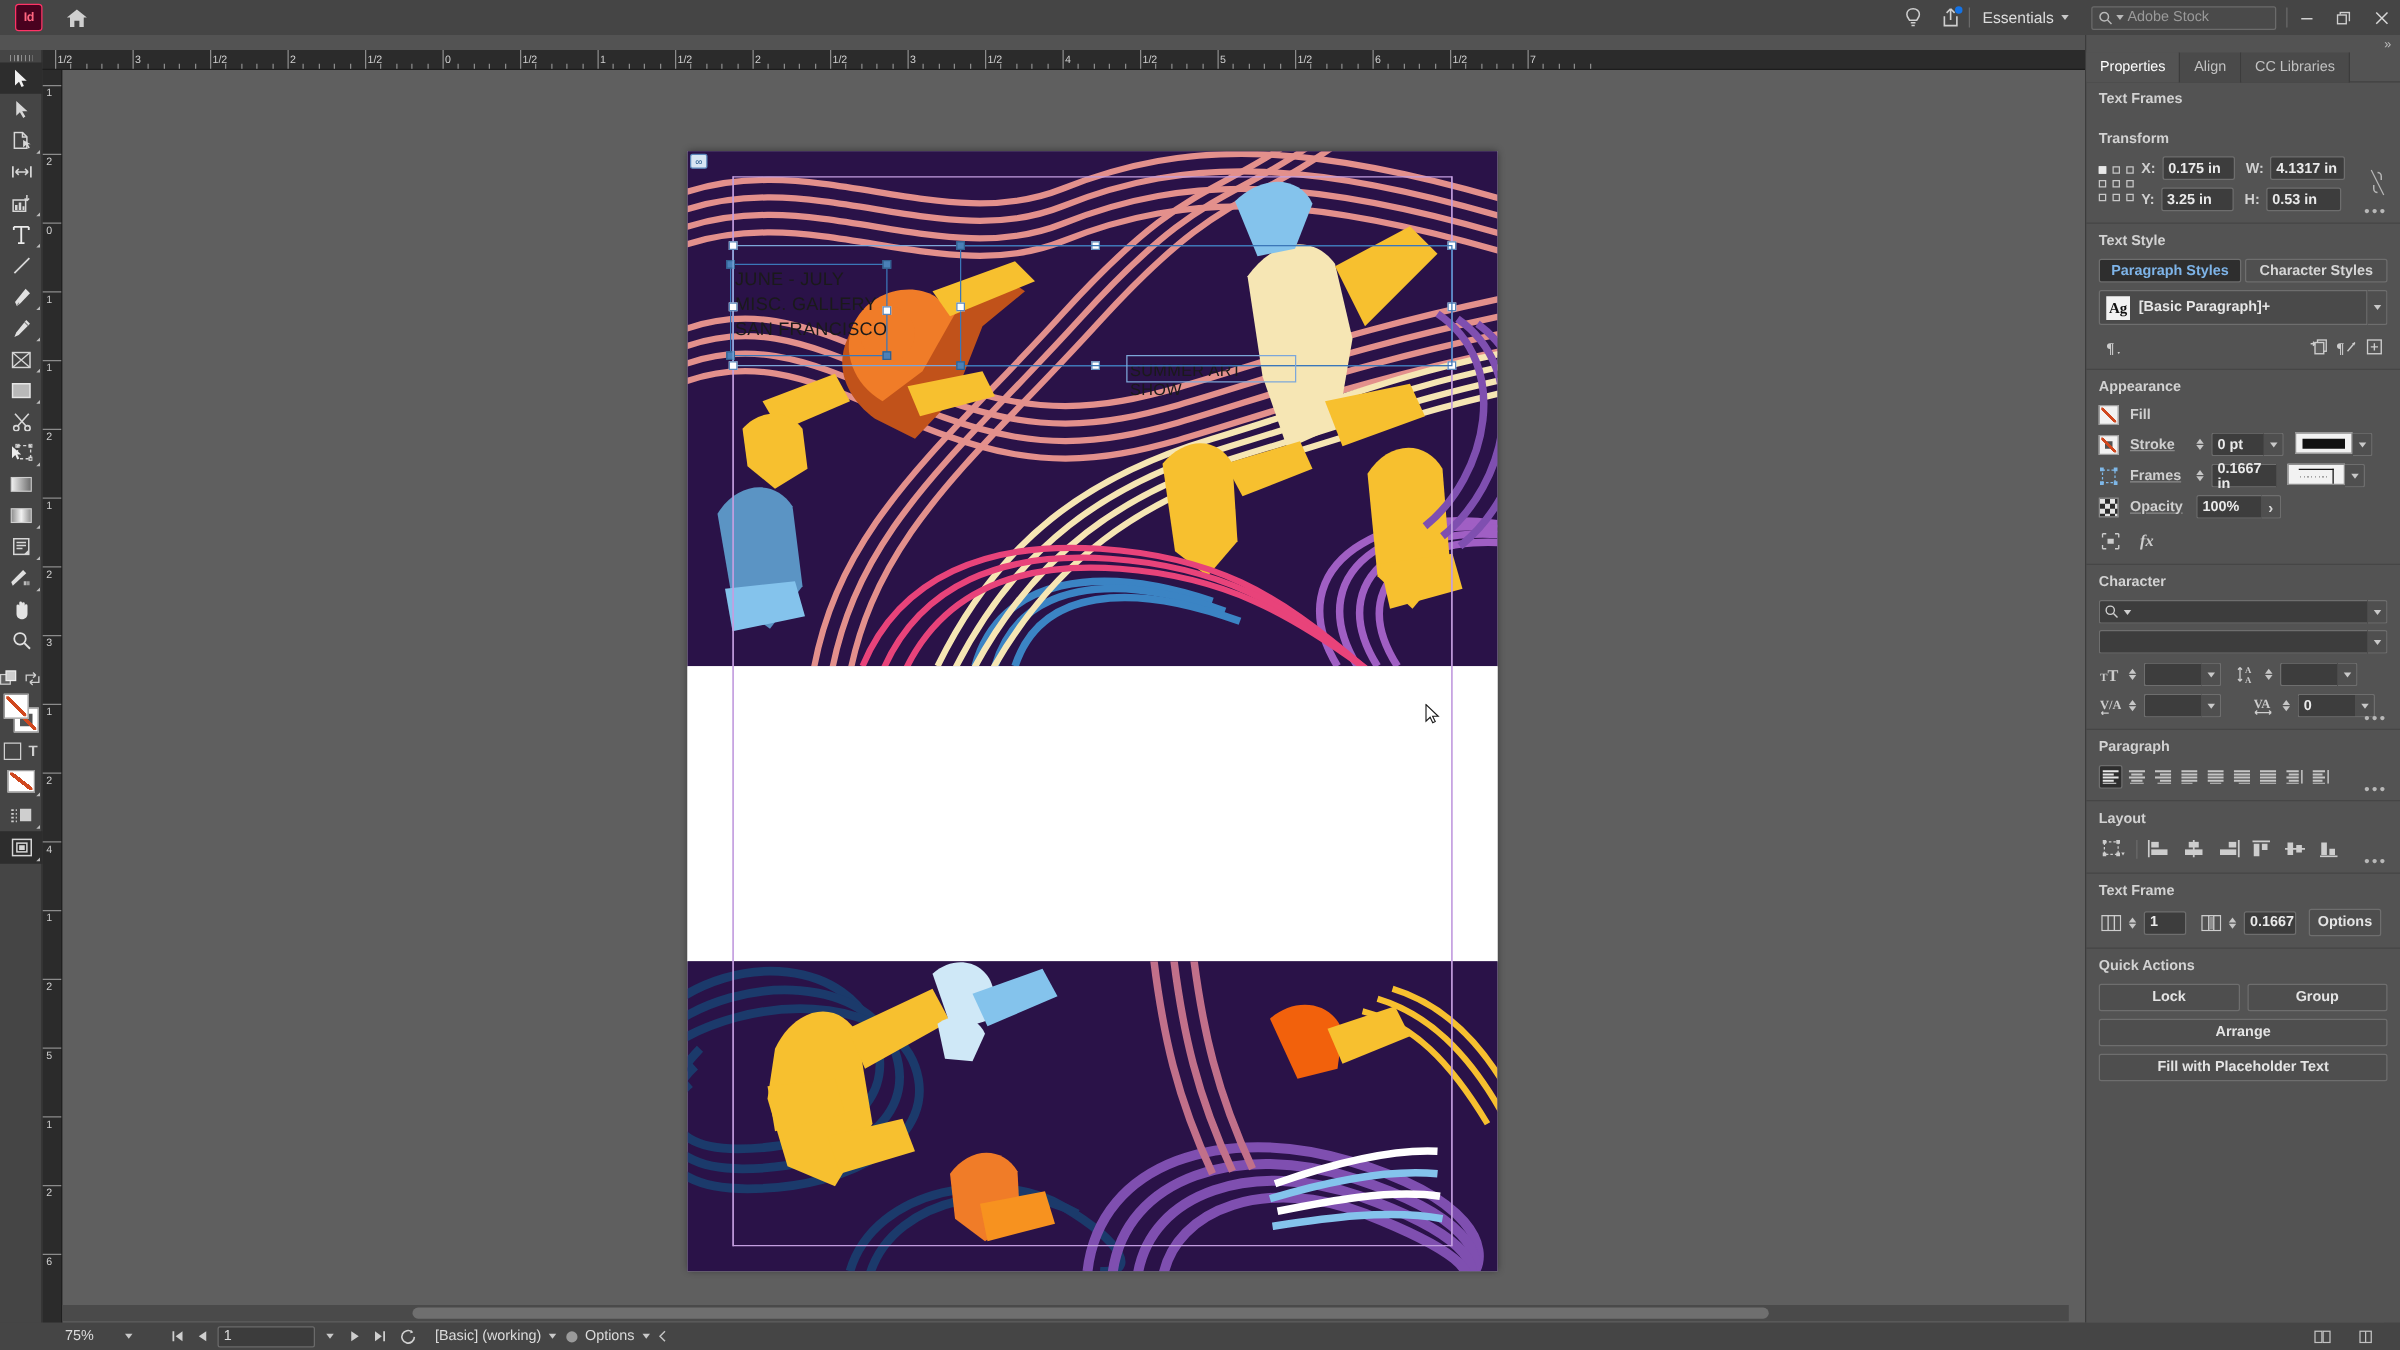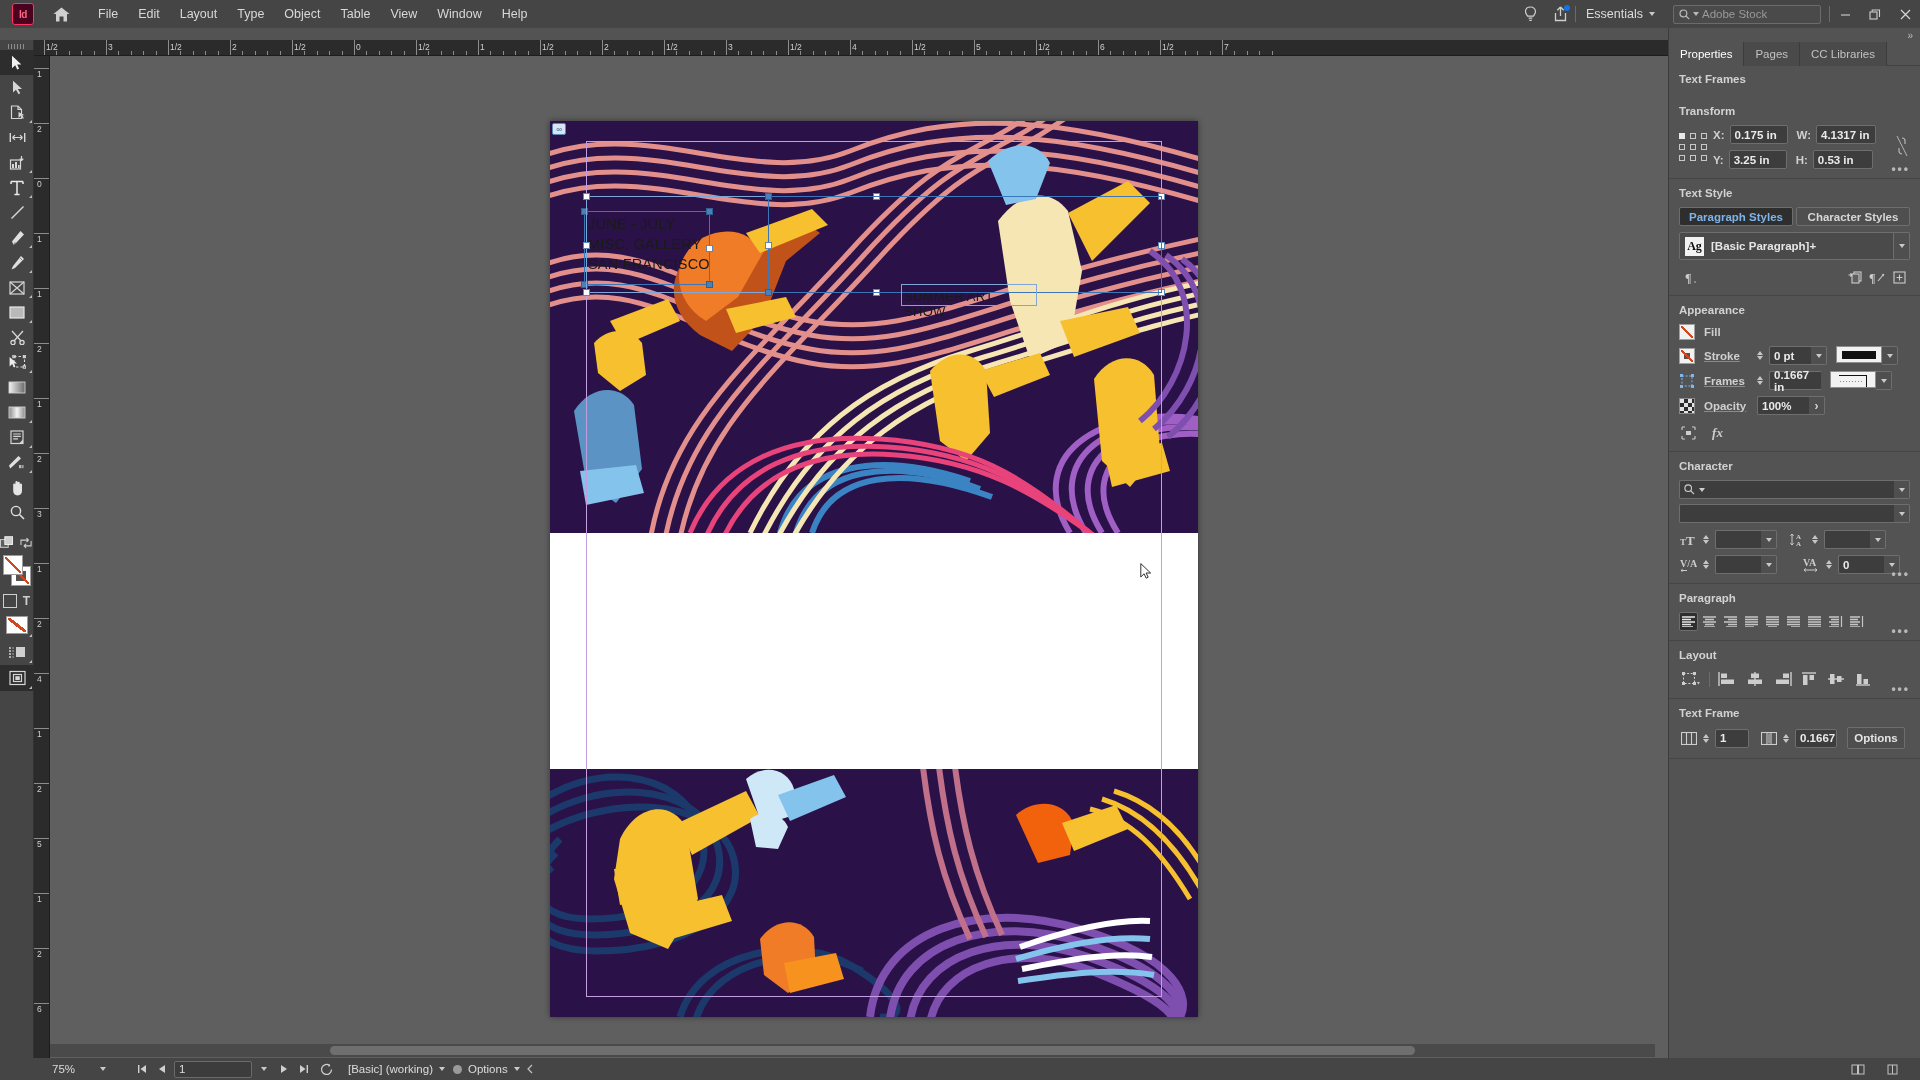--- a/index.html
+++ b/index.html
@@ -274,31 +274,20 @@
 <body>
 
 <div class="app">
 
   <div class="menubar">
     <div class="id-logo">Id</div>
     <div class="home-btn">
       <svg width="17" height="15" viewBox="0 0 17 15">
           <path d="M8.5 0.5 L16.5 7 L14 7 L14 14.5 L10.5 14.5 L10.5 9.5 L6.5 9.5 L6.5 14.5 L3 14.5 L3 7 L0.5 7 Z" fill="#cfcfcf"></path>
         </svg>
-    </div>
-    <div class="menu-items">
-      <div class="menu-item">File</div>
-      <div class="menu-item">Edit</div>
-      <div class="menu-item">Layout</div>
-      <div class="menu-item">Type</div>
-      <div class="menu-item">Object</div>
-      <div class="menu-item">Table</div>
-      <div class="menu-item">View</div>
-      <div class="menu-item">Window</div>
-      <div class="menu-item">Help</div>
     </div>
 
     <div class="mb-right">
       <div class="mb-icon">
         <svg width="13" height="17" viewBox="0 0 13 17">
             <path d="M6.5 1 C3.5 1 1.5 3 1.5 5.6 C1.5 7.6 3 8.8 3.6 10.2 L9.4 10.2 C10 8.8 11.5 7.6 11.5 5.6 C11.5 3 9.5 1 6.5 1 Z" fill="none" stroke="#cfcfcf" stroke-width="1.2"></path>
             <path d="M4.6 12.2 L8.4 12.2 M5.2 14.4 L7.8 14.4" stroke="#cfcfcf" stroke-width="1.2"></path>
           </svg>
       </div>
       <div class="mb-icon">
@@ -947,21 +936,21 @@
           <path d="M5.5 1 L5.5 10" stroke="#c2c2c2"></path>
         </svg>
     </div>
   </div>
 
   <div class="rpanel">
     <div class="rp-collapse">»</div>
 
     <div class="rp-tabs">
       <div class="rp-tab active">Properties</div>
-      <div class="rp-tab">Pages</div>
+      <div class="rp-tab">Align</div>
       <div class="rp-tab">CC Libraries</div>
     </div>
 
     <div class="rp-body">
 
       <div class="sect-head-only">
         <div class="sect-title">Text Frames</div>
       </div>
 
       <div class="sect">
@@ -1361,17 +1350,30 @@
           </span>
           <span class="stepper">
               <i class="up"></i>
               <i class="dn"></i>
             </span>
           <span class="fld" style="width:42px">0.1667</span>
           <span class="qbtn" style="margin-left:5px;width:58px;flex:none">Options</span>
         </div>
       </div>
 
+      <div class="sect" style="border-bottom:none">
+        <div class="sect-title">Quick Actions</div>
+        <div class="qa-row">
+          <span class="qbtn">Lock</span>
+          <span class="qbtn">Group</span>
+        </div>
+        <div class="qa-row">
+          <span class="qbtn">Arrange</span>
+        </div>
+        <div class="qa-row">
+          <span class="qbtn">Fill with Placeholder Text</span>
+        </div>
+      </div>
 
     </div>
   </div>
 
 </div>
 
 </body></html>

